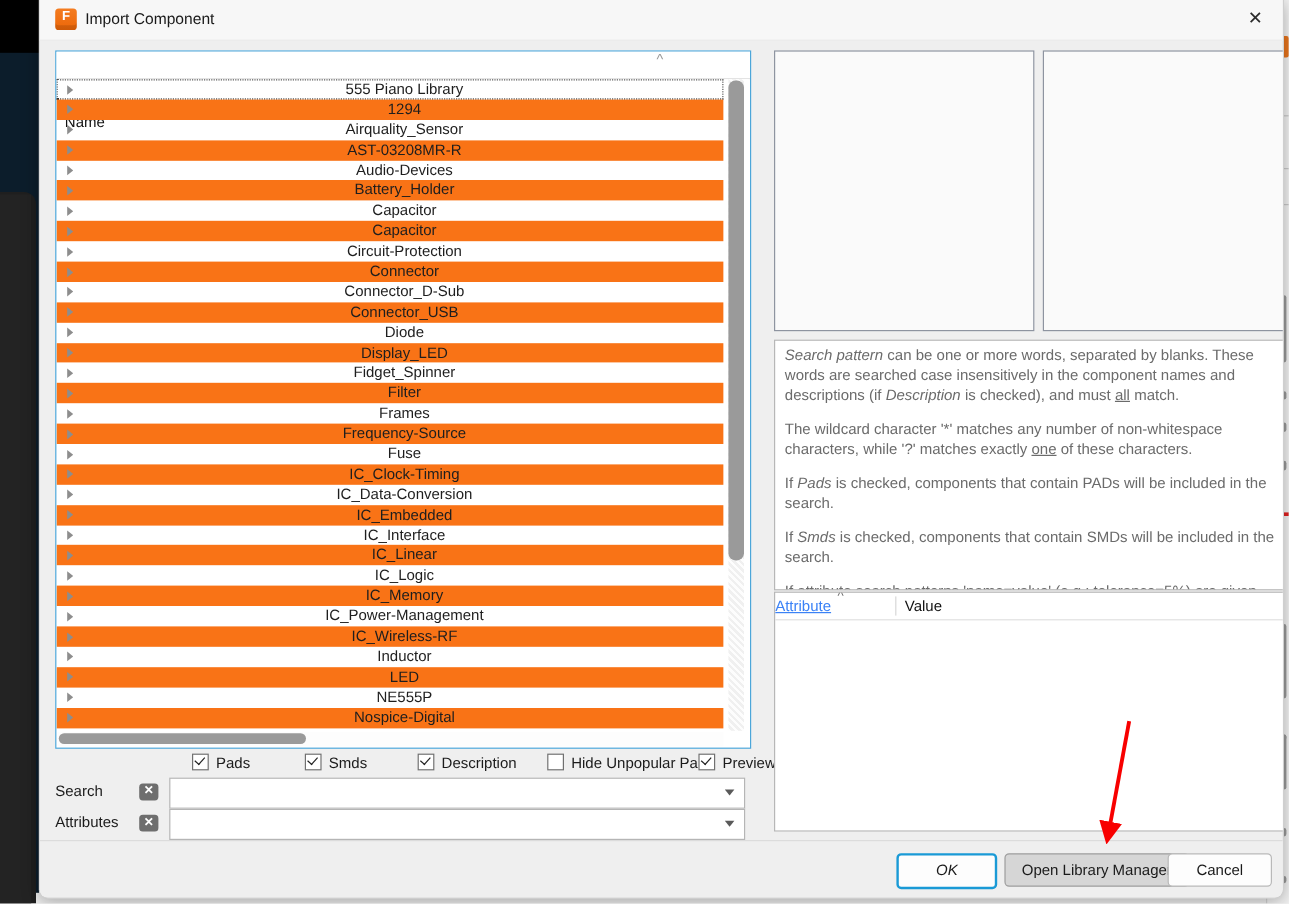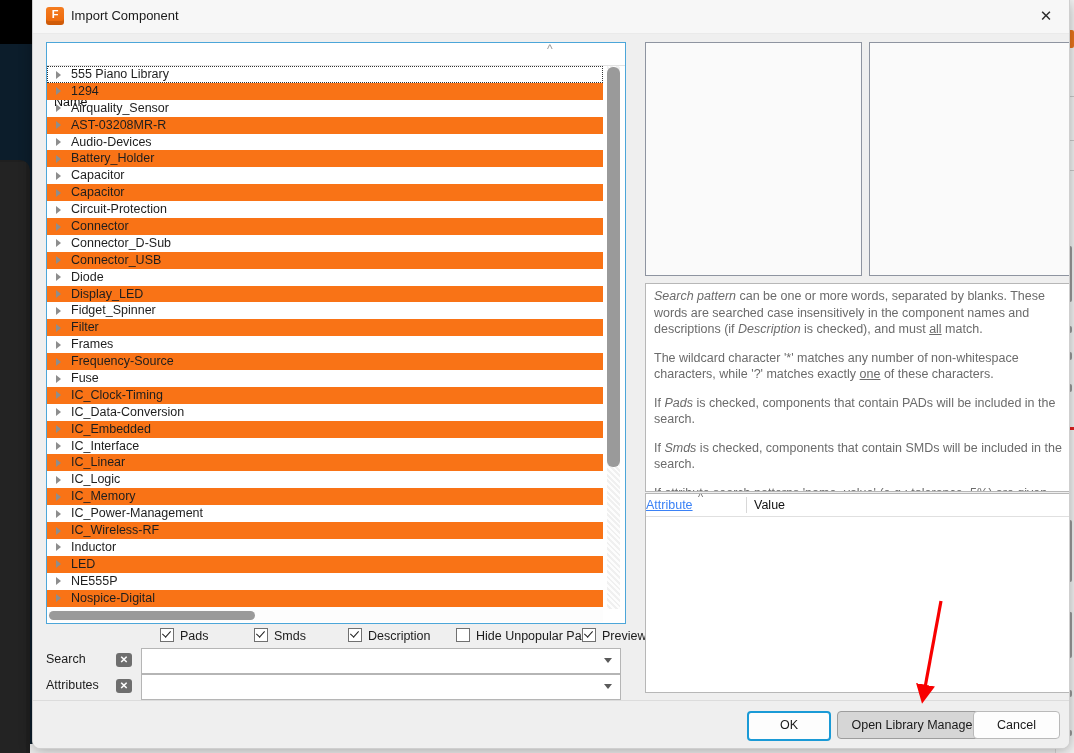--- a/index.html
+++ b/index.html
@@ -48,21 +48,21 @@
   
   #tree-panel{
     position:absolute;left:13px;top:42px;width:578px;height:580px;
     background:#fff;border:1px solid #4ca6d9;overflow:hidden;
   }
   #tree-header{
     height:22px;background:#fff;border-bottom:1px solid #e3e3e3;position:relative;
   }
   #tree-header .hlabel{position:absolute;left:7px;top:4px;font-size:12.5px;color:#111;margin-top:48px;}
   #tree-header .sort{position:absolute;left:500px;top:-1px;font-size:12px;color:#9a9a9a;}
-  #tree-body{position:absolute;left:0;top:23px;right:22px;bottom:14px;overflow:hidden;}
+  #tree-body{position:absolute;left:0;top:23px;right:22px;bottom:14px;overflow:hidden;text-align:center;}
   .trow{
     height:16.9px;line-height:16.9px;position:relative;padding-left:24px;
     font-size:12.5px;color:#1e1e1e;white-space:nowrap;
   }
   .trow.alt{background:#f97316;}
   .trow .arrow{
     position:absolute;left:9px;top:4.5px;width:0;height:0;
     border-left:5px solid #8d8d8d;border-top:4px solid transparent;border-bottom:4px solid transparent;
   }
   .trow.focus{outline:1px dotted #333;outline-offset:-1px;}
@@ -121,21 +121,21 @@
   #attr-head .c2{position:absolute;left:108px;top:4px;font-size:12.5px;color:#111;}
   #attr-head .divider{position:absolute;left:100px;top:3px;width:1px;height:16px;background:#d8d8d8;}
   #attr-head .sort{position:absolute;left:52px;top:-3px;font-size:11px;color:#6b6b6b;}
 
   
   #footer{position:absolute;left:0;right:0;bottom:0;height:47px;background:#efefef;border-top:1px solid #dcdcdc;}
   .btn{
     position:absolute;top:10px;height:26px;border-radius:4px;border:1px solid #b9b9b9;
     background:#fdfdfd;font-size:12.5px;color:#1a1a1a;text-align:center;line-height:26px;
   }
-  .btn.default{border:2px solid #1a9ad6;line-height:24px;}
+  .btn.default{border:2px solid #1a9ad6;line-height:24px;font-style:italic;}
   .btn.hover{background:#d6d6d6;border:1px solid #9d9d9d;}
 
   
   #annot{position:absolute;left:0;top:0;width:1074px;height:753px;pointer-events:none;}
 </style>
 </head>
 <body>
 
 <div id="desktop">
   <div class="bg-black"></div>

